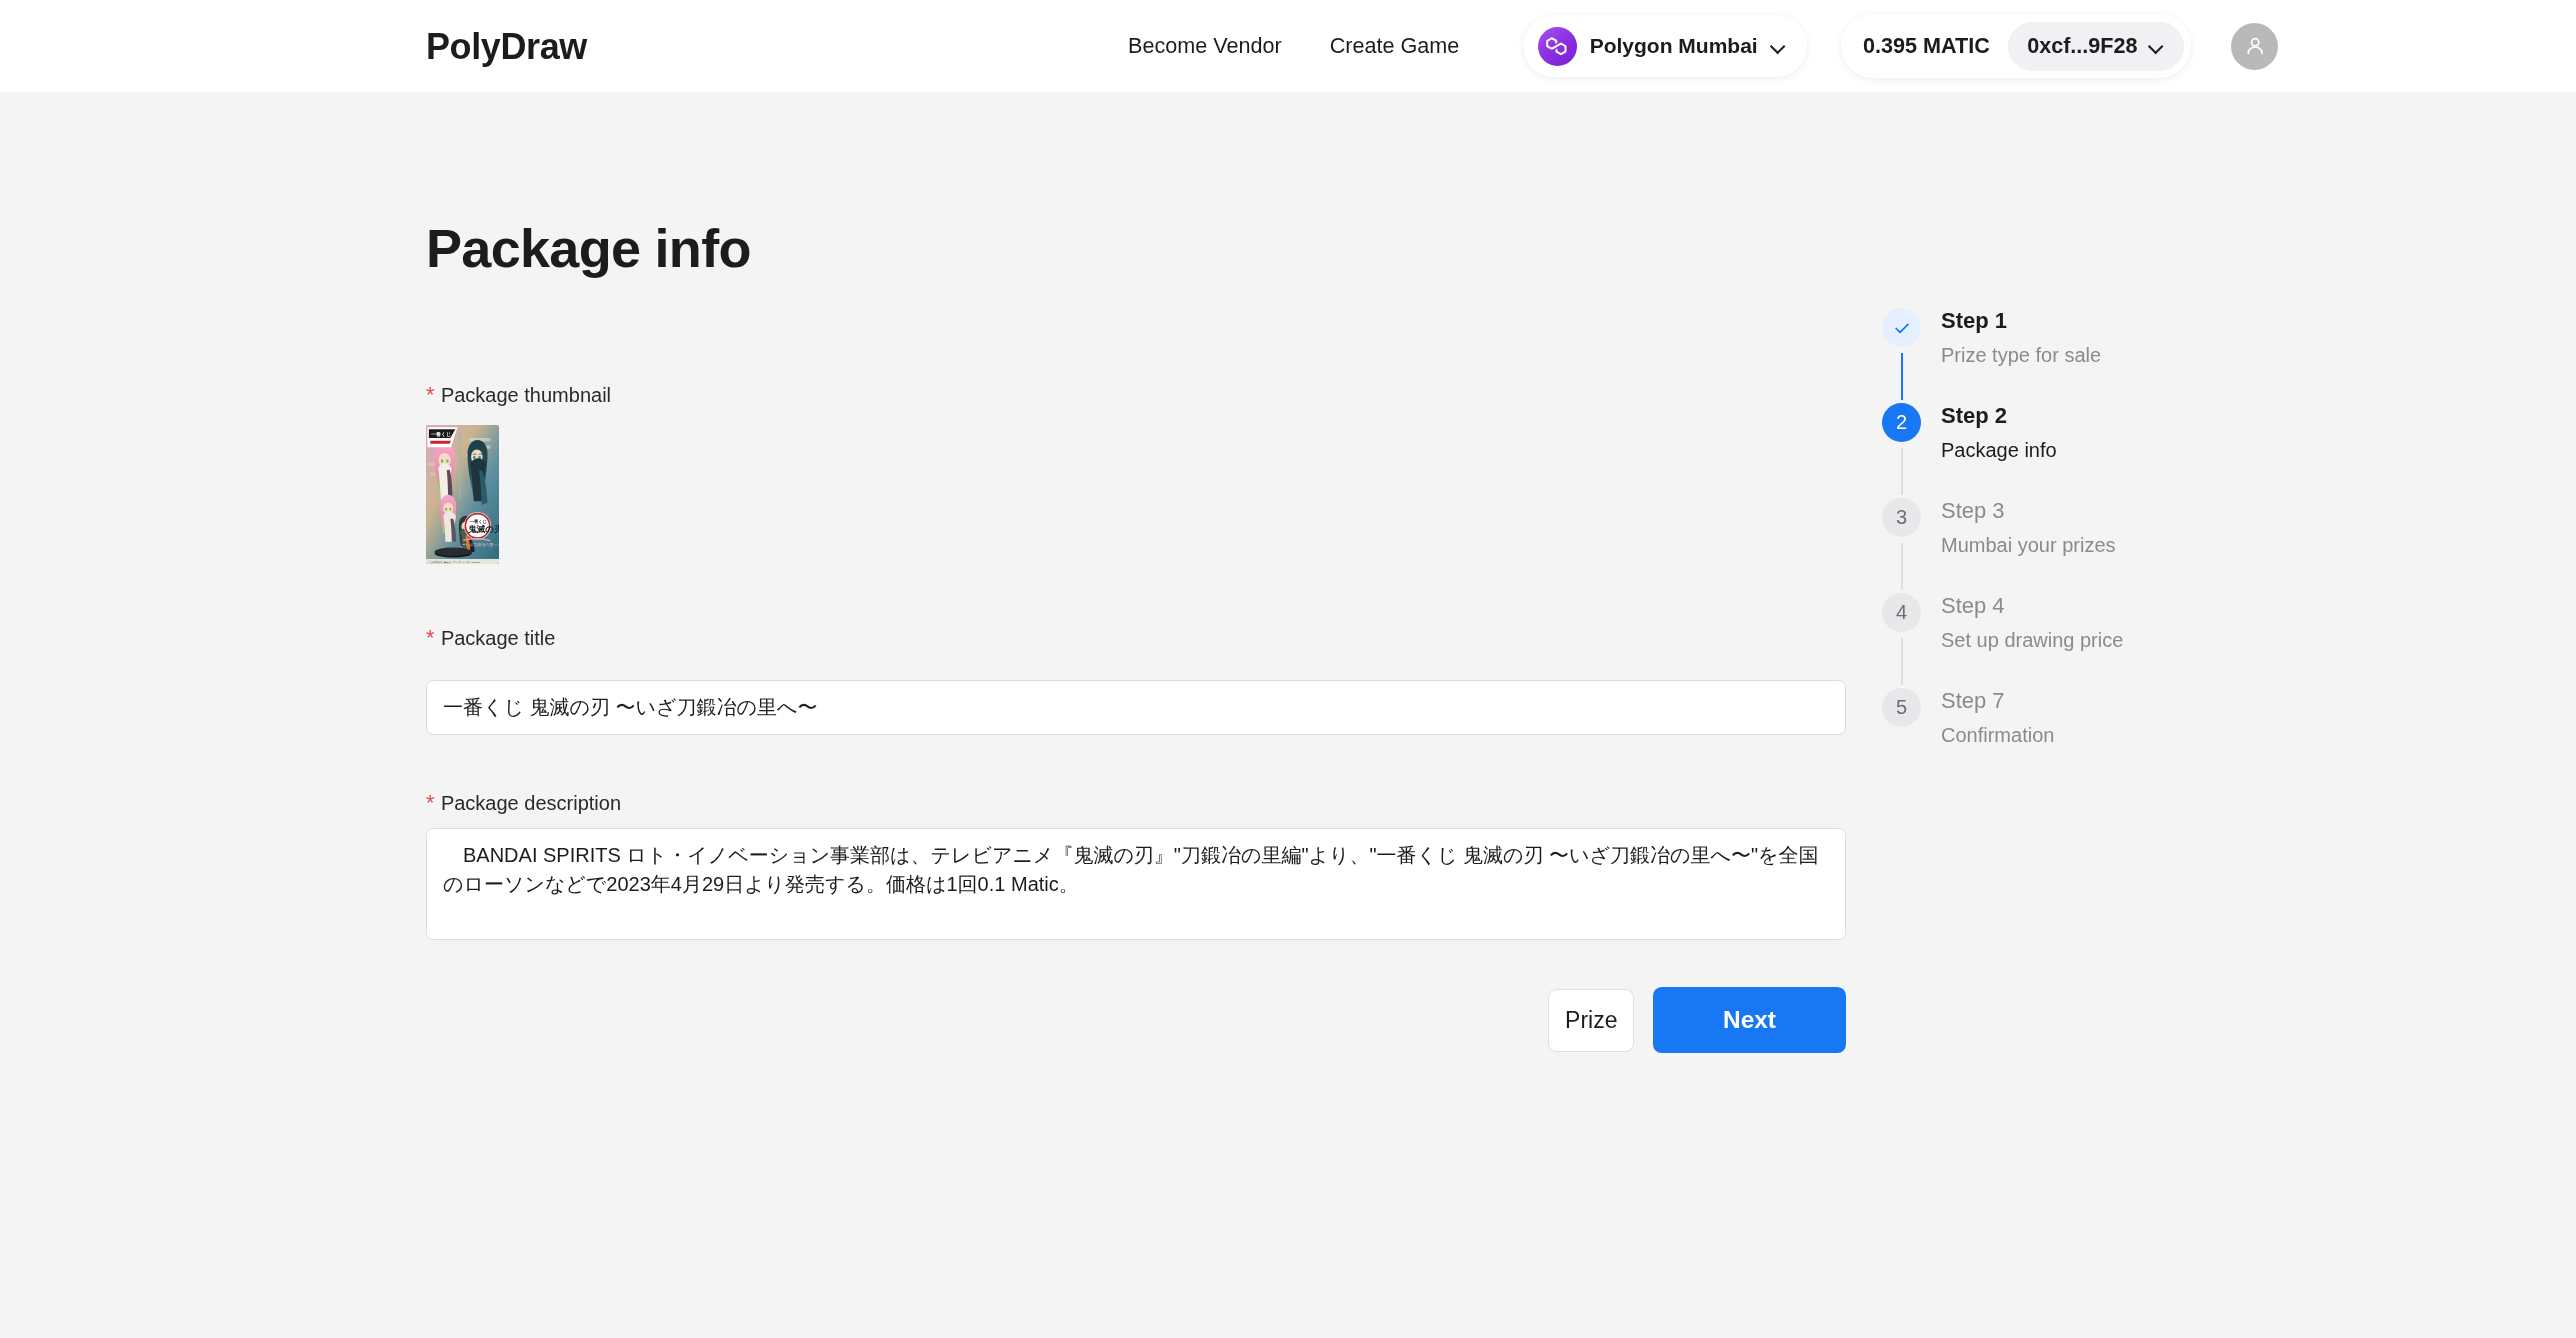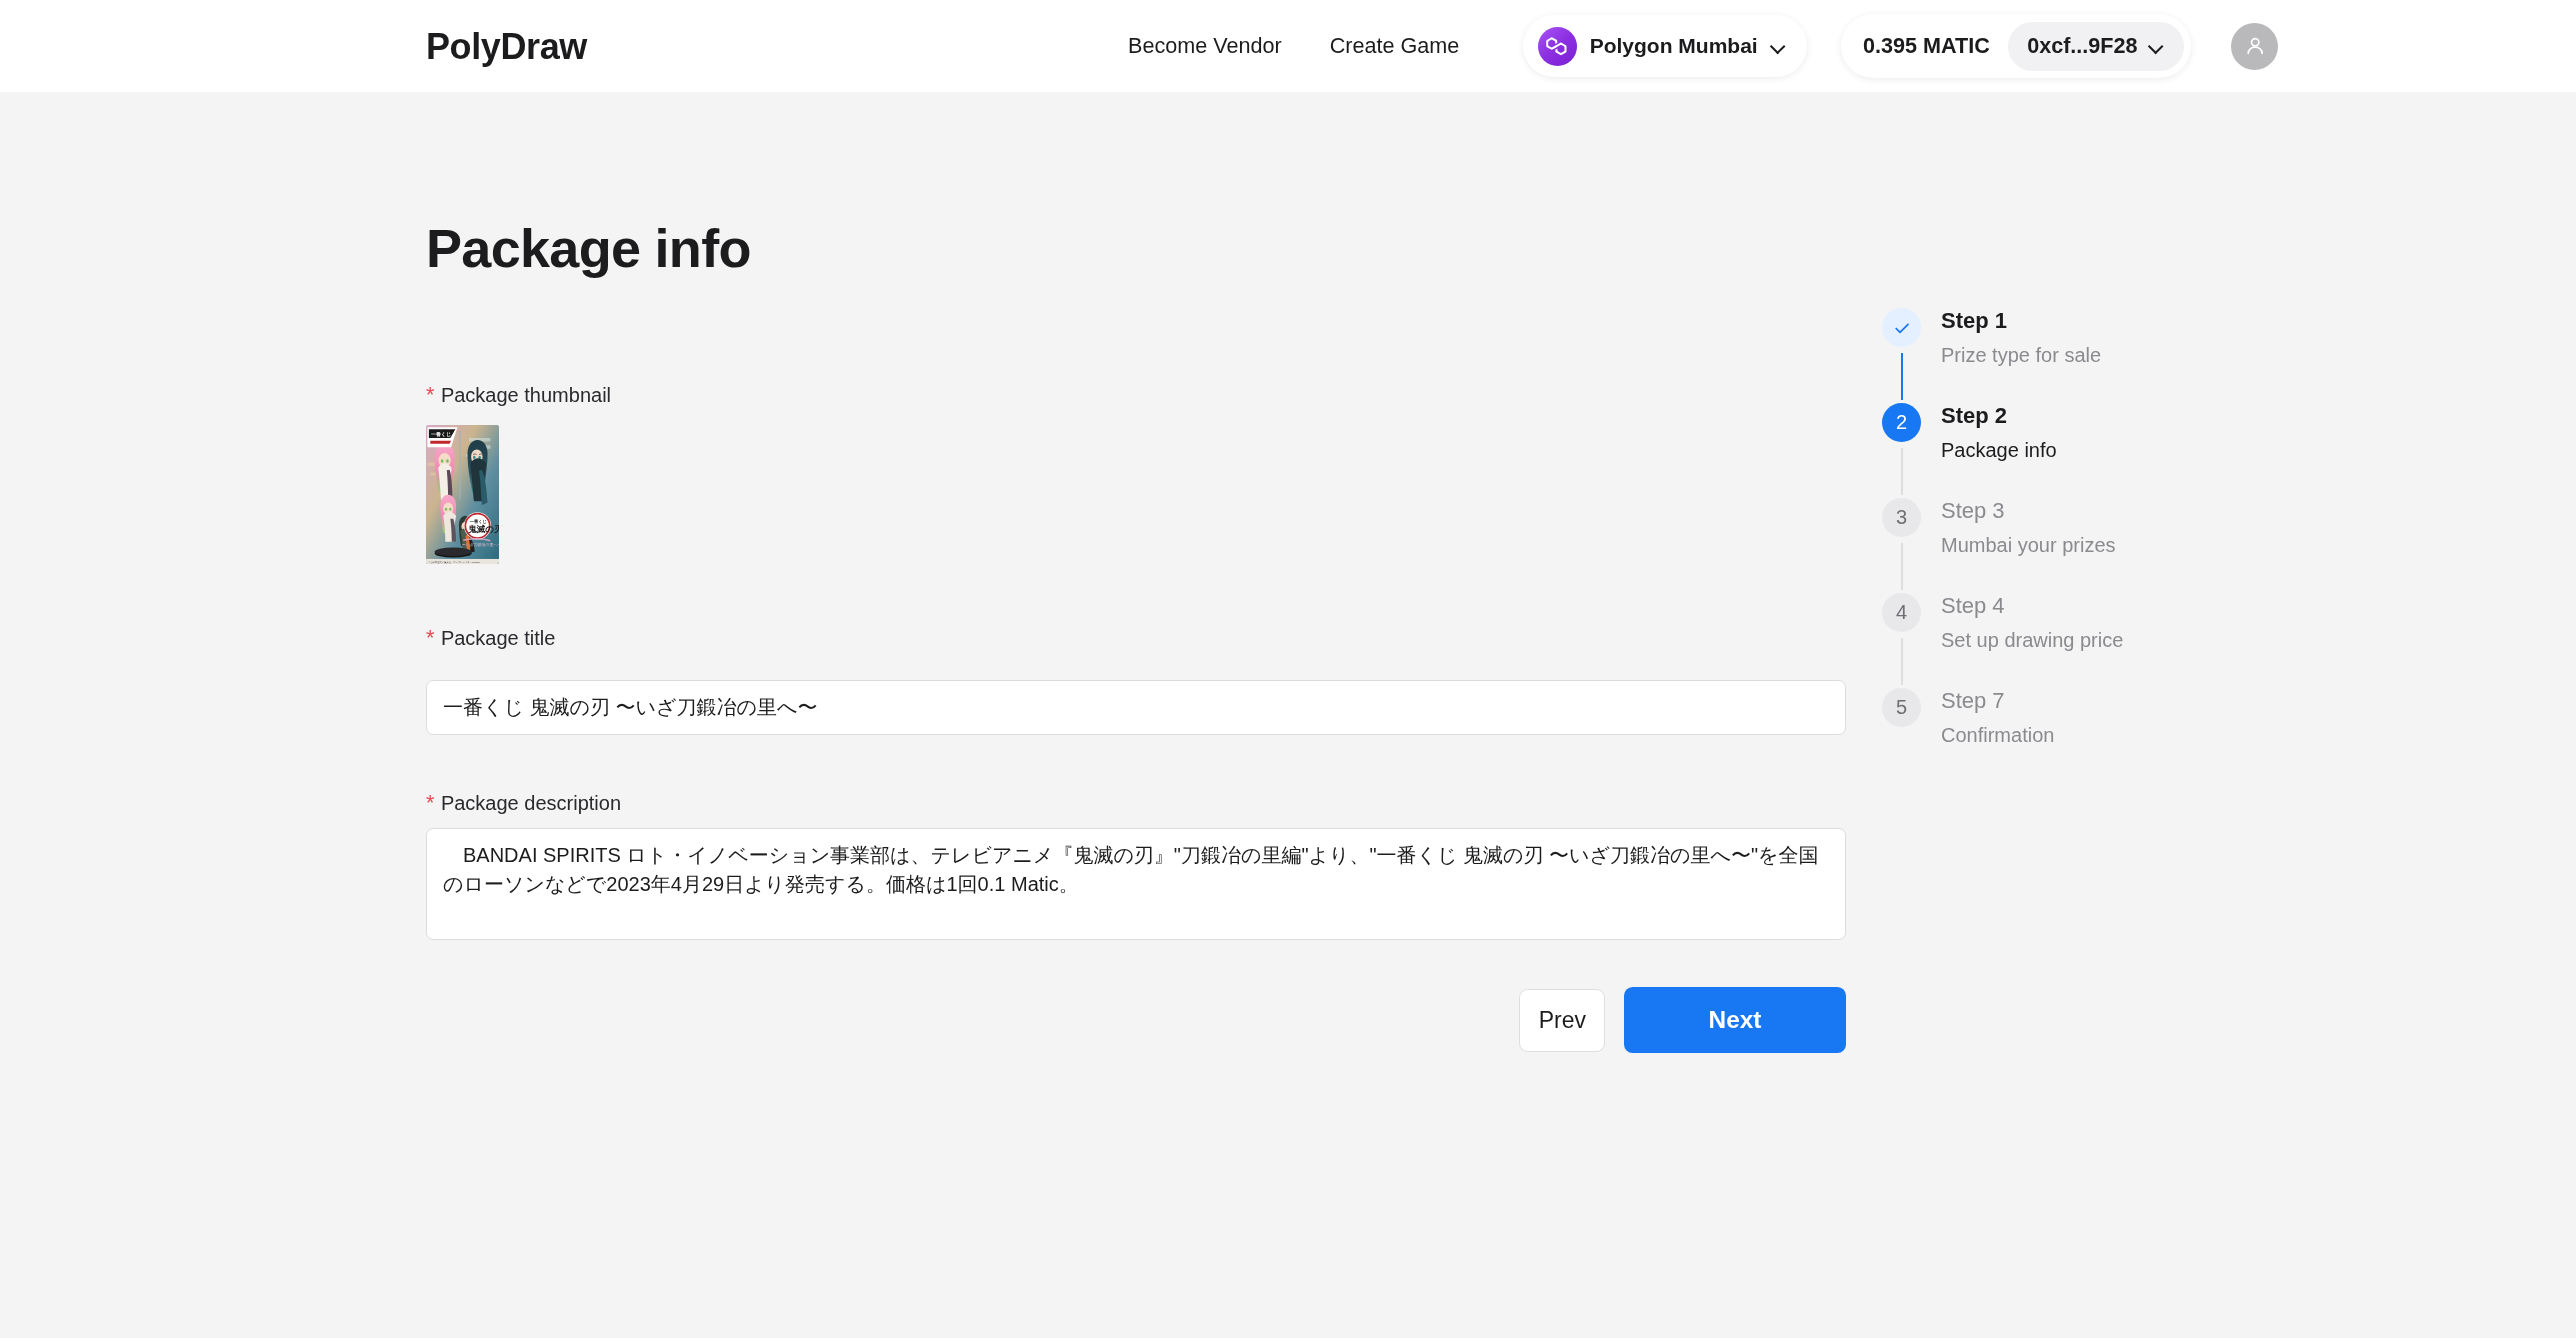--- a/index.html
+++ b/index.html
@@ -226,21 +226,21 @@
     cursor: pointer;
   }
   .btn-next {
     background: #1877f2;
     border: none;
     border-radius: 8.6px;
     font-family: "Liberation Sans", sans-serif;
     font-size: 24.4px;
     font-weight: bold;
     color: #ffffff;
-    width: 222px;
+    width: 193px;
     height: 66px;
     cursor: pointer;
   }
 
   
   .stepper {
     position: absolute;
     left: 1882px;
     top: 216px;
     width: 403px;
@@ -429,21 +429,21 @@
 
     
     <div class="field-label desc-label">
       <span class="req">*</span>
       <span>Package description</span>
     </div>
     <textarea class="text-area" style="">BANDAI SPIRITS ロト・イノベーション事業部は、テレビアニメ『鬼滅の刃』"刀鍛冶の里編"より、"一番くじ 鬼滅の刃 〜いざ刀鍛冶の里へ〜"を全国のローソンなどで2023年4月29日より発売する。価格は1回0.1 Matic。</textarea>
 
     
     <div class="actions">
-      <button class="btn-prev">Prev</button>
+      <button class="btn-prev">Prize</button>
       <button class="btn-next">Next</button>
     </div>
   </div>
 
   <div class="stepper">
 
     <div class="step">
       <span class="connector blue"></span>
       <span class="bullet done">
         <svg width="20" height="20" viewBox="0 0 24 24">

